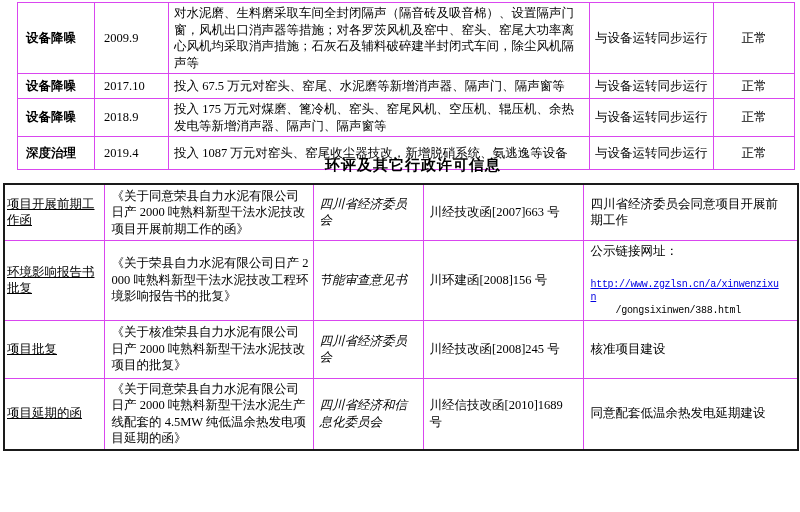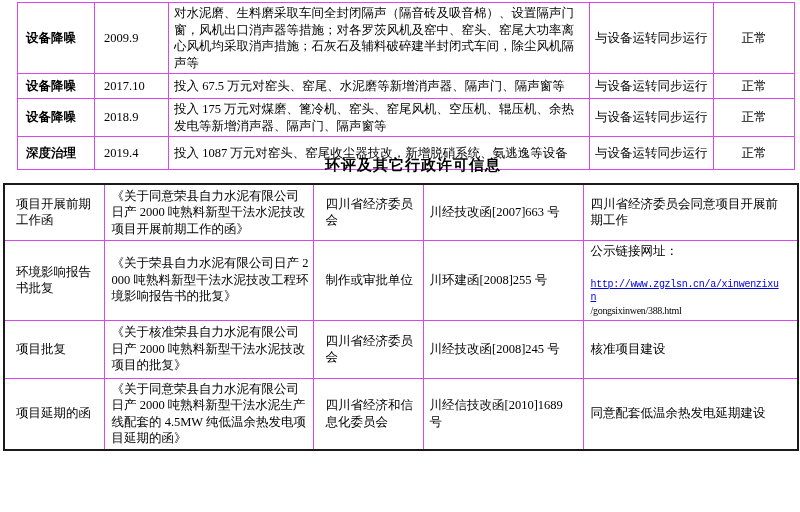--- a/index.html
+++ b/index.html
@@ -20,35 +20,35 @@
   .top-table td.c-op{padding-left:5px;padding-right:2px;}
   .top-table td.c-status{text-align:center;}
   
   .section-title{
     position:absolute;left:13px;top:156px;width:800px;text-align:center;
     font-size:15px;font-weight:bold;letter-spacing:1px;
   }
   
   .bottom-table{left:3px;top:183px;width:794px;border:2px solid #1a1a1a;}
   .bottom-table th{font-weight:bold;padding-left:6px;}
-  .bottom-table td.c-name{padding-left:11px;}
+  .bottom-table td.c-name{padding-left:2px;text-decoration:underline;}
   .bottom-table td.c-doc{padding-left:7px;padding-right:4px;}
-  .bottom-table td.c-agency{padding-left:12px;}
+  .bottom-table td.c-agency{padding-left:6px;font-style:italic;}
   .bottom-table td.c-num{padding-left:6px;}
   .bottom-table td.c-desc{padding-left:7px;padding-right:15px;}
   .desc-line{display:block;}
   .url-link{
     display:block;color:#0000e0;text-decoration:underline;cursor:pointer;
     font-family:"Liberation Mono","DejaVu Sans Mono",monospace;
     font-size:10px;letter-spacing:-0.3px;margin-top:19px;
   }
   .url-tail{
     display:block;color:#000;
-    font-family:Liberation Serif, serif;
-    font-size:10px;letter-spacing:-0.3px;
+    font-family:Liberation Mono, monospace;
+    font-size:10px;letter-spacing:-0.3px;margin-left:25px;
   }
 </style>
 </head>
 <body>
 
 <table class="top-table">
   <colgroup>
     <col style="width:77px">
       <col style="width:74px">
       <col style="width:421px">
@@ -101,22 +101,22 @@
   <tr style="height:56px">
     <td class="c-name">项目开展前期工作函</td>
     <td class="c-doc">《关于同意荣县自力水泥有限公司日产 2000 吨熟料新型干法水泥技改项目开展前期工作的函》</td>
     <td class="c-agency">四川省经济委员会</td>
     <td class="c-num">川经技改函[2007]663 号</td>
     <td class="c-desc">四川省经济委员会同意项目开展前期工作</td>
   </tr>
   <tr style="height:65px">
     <td class="c-name">环境影响报告书批复</td>
     <td class="c-doc">《关于荣县自力水泥有限公司日产 2000 吨熟料新型干法水泥技改工程环境影响报告书的批复》</td>
-    <td class="c-agency">制作或审批单位</td>
-    <td class="c-num">川环建函[2008]255 号</td>
+    <td class="c-agency">节能审查意见书</td>
+    <td class="c-num">川环建函[2008]156 号</td>
     <td class="c-desc">
       <span class="desc-line">公示链接网址：</span>
       <a class="url-link">http://www.zgzlsn.cn/a/xinwenzixun</a>
       <span class="url-tail">/gongsixinwen/388.html</span>
     </td>
   </tr>
   <tr style="height:58px">
     <td class="c-name">项目批复</td>
     <td class="c-doc">《关于核准荣县自力水泥有限公司日产 2000 吨熟料新型干法水泥技改项目的批复》</td>
     <td class="c-agency">四川省经济委员会</td>

